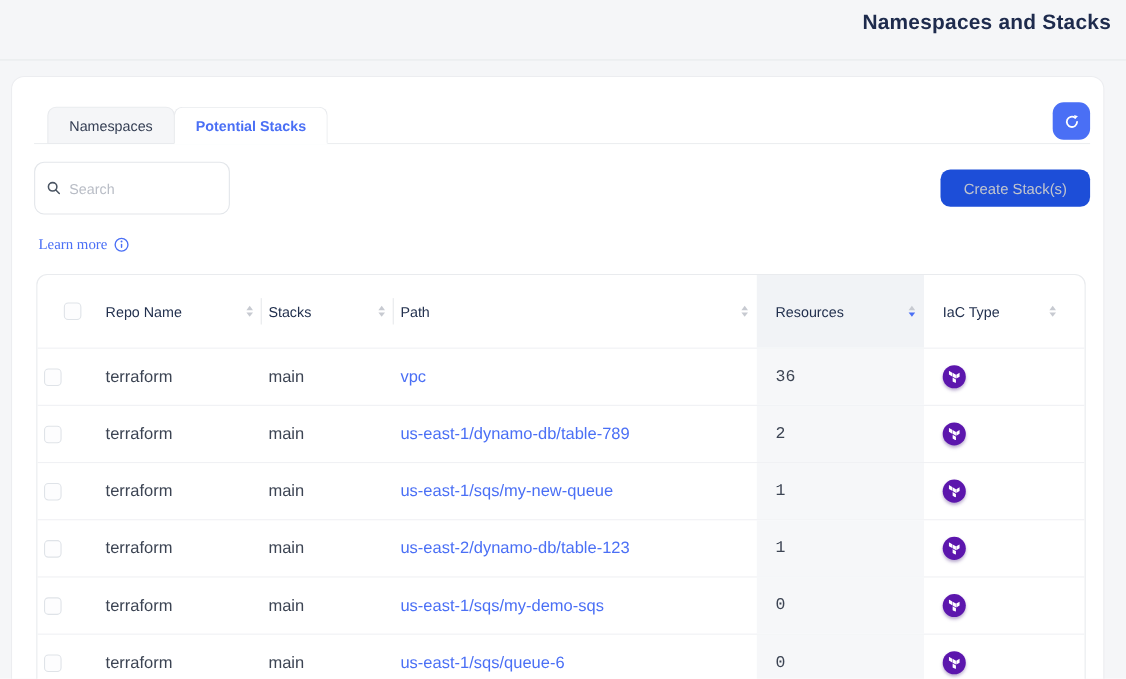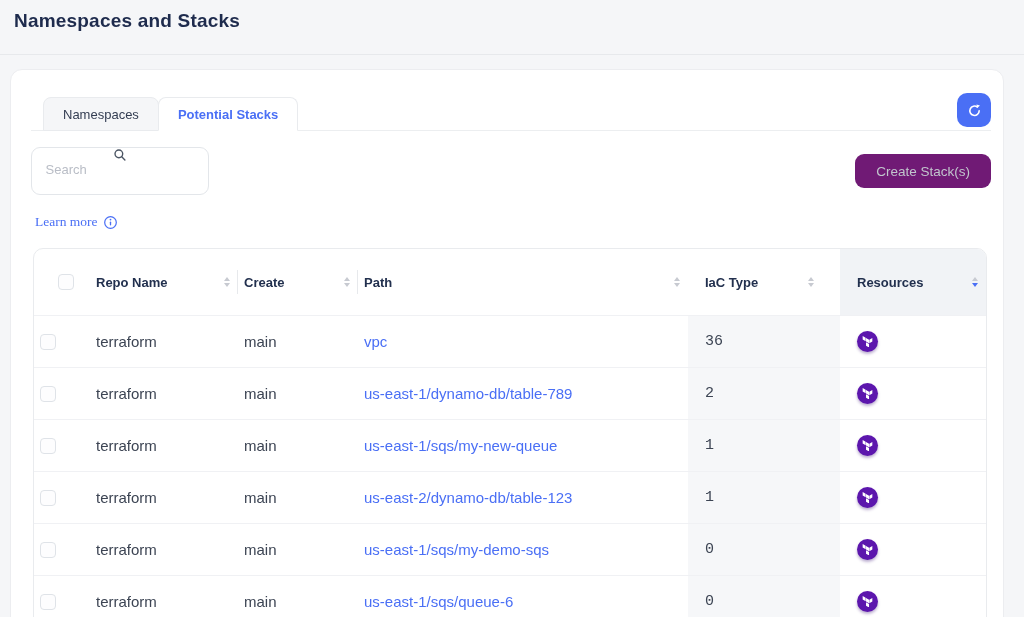--- a/index.html
+++ b/index.html
@@ -3,21 +3,21 @@
 <meta charset="utf-8">
 <style>
   * { box-sizing: border-box; margin: 0; padding: 0; }
   html,body { width:1024px; height:617px; overflow:hidden; }
   body {
     font-family: "Liberation Sans", sans-serif;
     background:#f5f6f8;
     color:#242f49;
   }
   
-  .topbar { height:55px; padding:10px 14px; border-bottom:1px solid #e7e9ec; }
+  .topbar { height:55px; padding:10px 14px; border-bottom:1px solid #e7e9ec;text-align:right; }
   .topbar h1 { font-size:19px; font-weight:bold; color:#1e2b4d; letter-spacing:.2px; }
 
   
   .card {
     position:relative;
     margin:14px 10px 0 10px;
     width:994px; height:700px;
     background:#ffffff;
     border:1px solid #ecedf0;
     border-radius:12px;
@@ -59,33 +59,33 @@
 
   
   .controls {
     display:flex; justify-content:space-between; align-items:center;
     margin:16px 12px 0 20px;
   }
   .search-box {
     display:flex; align-items:center;
     width:178px; height:48px;
     border:1px solid #e3e6ea; border-radius:9px;
-    background:#fff; padding:0 10px;flex-direction:column;
+    background:#fff; padding:0 10px;
   }
   .search-box svg { flex:0 0 auto; }
   .search-box input {
     border:none; outline:none; width:100%;
     font-family:"Liberation Sans",sans-serif;
     font-size:13px; color:#333d52; margin-left:7px; background:transparent;
   }
   .search-box input::placeholder { color:#b9bdc6; }
   .create-btn {
     height:34px; padding:0 21px;
     border:none; border-radius:9px;
-    background:#701a75; color:#c1c5cd;
+    background:#1d4ed8; color:#c1c5cd;
     font-family:"Liberation Sans",sans-serif;
     font-size:13.5px; cursor:default;
   }
 
   
   .learn-more {
     margin:19px 0 0 24px;
     display:inline-flex; align-items:center; gap:5px;font-family:Liberation Serif, serif;
   }
   .learn-more a {
@@ -102,21 +102,21 @@
   }
   .tr {
     display:grid;
     grid-template-columns:56px 148px 120px 330px 152px auto;
     align-items:center;
   }
   .thead { height:66px; }
   .th {
     position:relative; height:100%;
     display:flex; align-items:center;
-    font-size:13px; font-weight:bold; color:#22304e;
+    font-size:13px; font-weight:normal; color:#22304e;
     padding:0 8px 0 6px;
   }
   .th .lbl { margin-right:auto; }
   .th.sep::after {
     content:""; position:absolute; right:0; top:21px; bottom:21px;
     width:1px; background:#e7e9ec;
   }
   .td-check { display:flex; align-items:center; justify-content:flex-start; padding-left:24px; height:100%; }
   .checkbox {
     width:16px; height:16px;
@@ -198,43 +198,43 @@
         <span class="checkbox"></span>
       </div>
       <div class="th sep">
         <span class="lbl">Repo Name</span>
         <span class="sort">
             <i class="tri up"></i>
             <i class="tri down"></i>
           </span>
       </div>
       <div class="th sep">
-        <span class="lbl">Create</span>
+        <span class="lbl">Stacks</span>
         <span class="sort">
             <i class="tri up"></i>
             <i class="tri down"></i>
           </span>
       </div>
       <div class="th">
         <span class="lbl">Path</span>
         <span class="sort">
             <i class="tri up"></i>
             <i class="tri down"></i>
           </span>
       </div>
+      <div class="th hl-head">
+        <span class="lbl" style="padding-left:11px">Resources</span>
+        <span class="sort desc">
+            <i class="tri up"></i>
+            <i class="tri down"></i>
+          </span>
+      </div>
       <div class="th">
         <span class="lbl" style="padding-left:11px">IaC Type</span>
         <span class="sort" style="margin-right:18px">
-            <i class="tri up"></i>
-            <i class="tri down"></i>
-          </span>
-      </div>
-      <div class="th hl-head">
-        <span class="lbl" style="padding-left:11px">Resources</span>
-        <span class="sort desc">
             <i class="tri up"></i>
             <i class="tri down"></i>
           </span>
       </div>
     </div>
 
     <div class="tr row" style="">
       <div class="cell td-check">
         <span class="checkbox"></span>
       </div>

